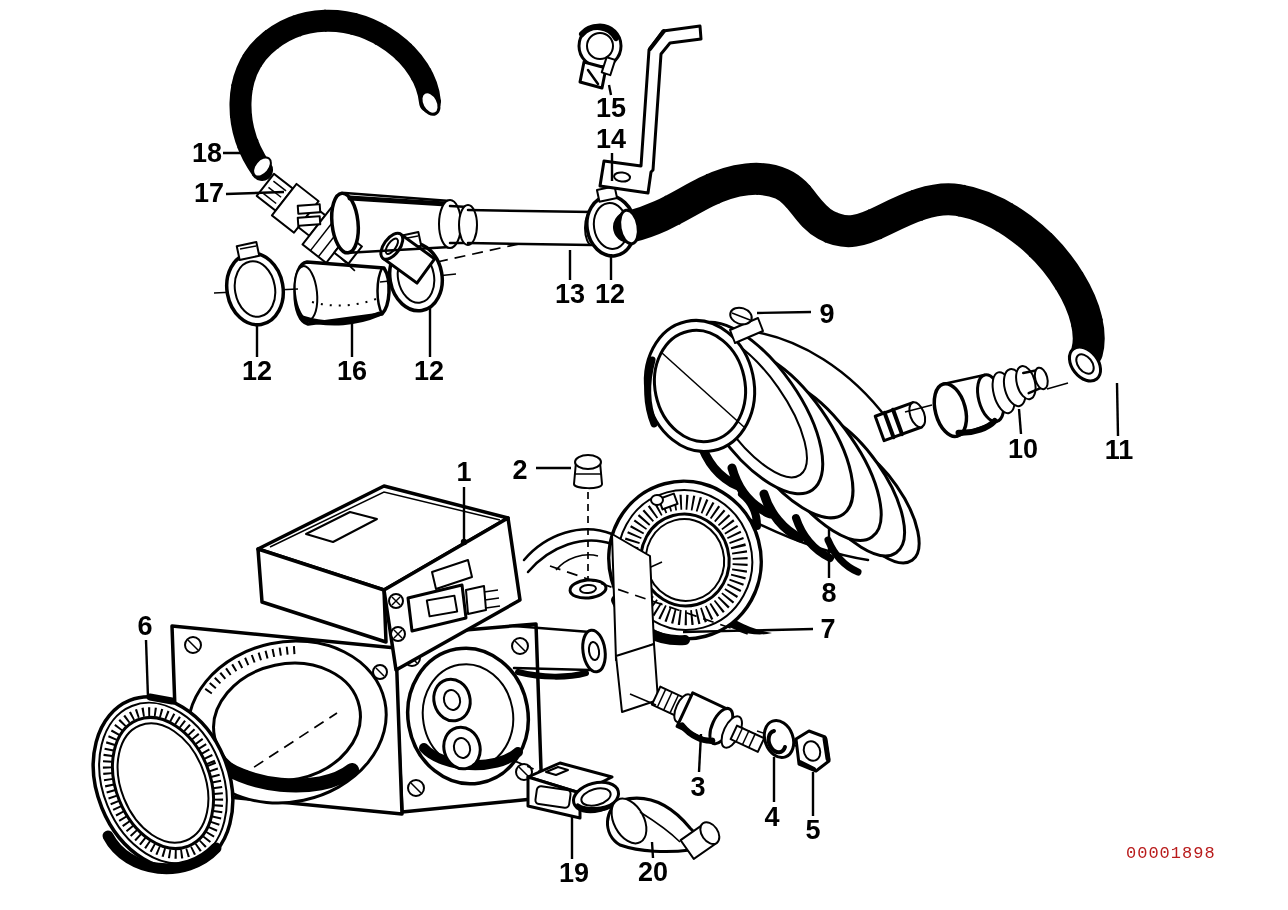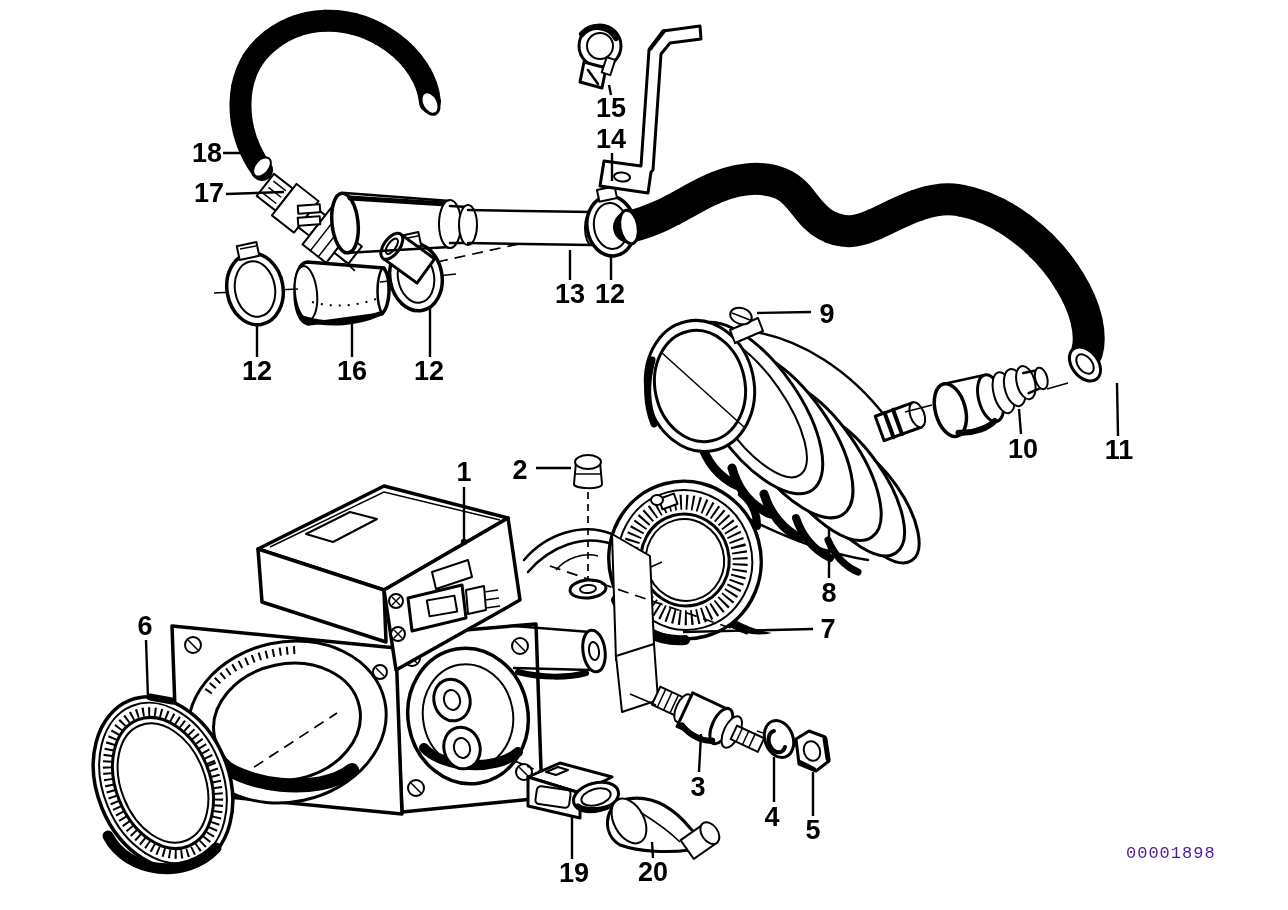--- a/index.html
+++ b/index.html
@@ -15,21 +15,21 @@
   .thk{fill:none;stroke:#000;stroke-linecap:round;}
   .blk{fill:#000;stroke:none;}
   .dash{fill:none;stroke:#000;stroke-width:1.7;stroke-dasharray:11 7;}
   .dash2{fill:none;stroke:#000;stroke-width:1.7;stroke-dasharray:7 5;}
   .knurl{fill:none;stroke:#000;stroke-dasharray:2 4;}
   .tick{fill:none;stroke:#000;}
   .leader{fill:none;stroke:#000;stroke-width:2.4;}
   .num{font:700 27px "Liberation Sans",sans-serif;text-anchor:middle;fill:#000;}
   .dot{fill:#000;}
   .plate-id{position:absolute;left:1126px;top:844px;width:110px;
-            font:17px "Liberation Mono",monospace;letter-spacing:1px;color:#4c1d95;
+            font:17px "Liberation Mono",monospace;letter-spacing:1px;color:#b91c1c;
             text-align:left;}
 </style>
 </head>
 <body>
 
 <div class="stage">
 <svg class="art" width="1288" height="910" viewBox="0 0 1288 910">
 
   <g>
     <path class="thk" stroke-width="22" d="M262,170 C232,128 234,74 264,46 C298,14 350,12 392,42 C414,58 428,80 430,102"></path>

